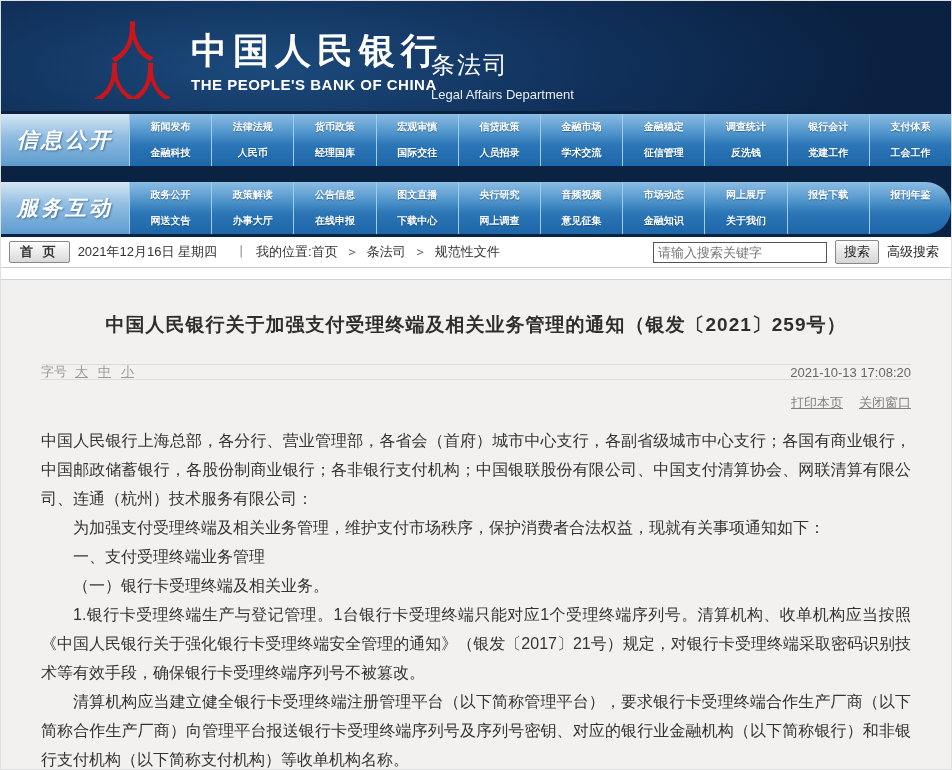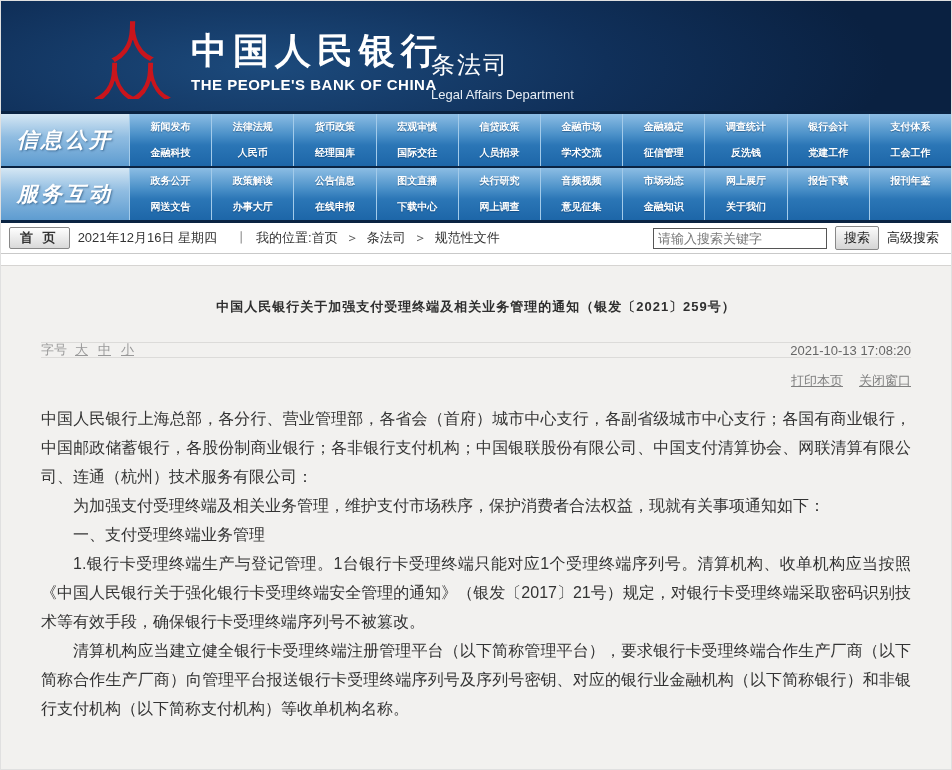--- a/index.html
+++ b/index.html
@@ -13,21 +13,21 @@
   .bank-names { position:absolute; left:190px; top:26px; color:#fff; }
   .bank-cn { font-family:"DejaVu Serif","Liberation Serif",serif; font-size:36px; font-weight:bold; letter-spacing:6px; line-height:1.3; }
   .bank-en { font-size:15px; font-weight:bold; letter-spacing:0.5px; margin-top:2px; }
   .dept { position:absolute; left:430px; top:48px; color:#fff; }
   .dept-cn { font-size:24px; letter-spacing:2px; }
   .dept-en { font-size:13px; margin-top:6px; color:#e8eef5; }
 
   
   .nav { flex:0 0 auto; background:#0a2342; padding:3px 0; }
   .nav-section { display:flex; height:52px; background:linear-gradient(180deg,#8cbde4 0%,#4a90c8 40%,#2b76b6 60%,#1d66a8 100%); }
-  .nav-section + .nav-section { margin-top:2px; }
+  .nav-section + .nav-section { margin-top:16px;border-radius:25px; }
   .nav-label { flex:0 0 128px; display:flex; align-items:center; justify-content:center;
     background:linear-gradient(180deg,#d5e7f4 0%,#8fbce1 45%,#5e9cd0 100%);
     color:#fff; font-size:21px; font-weight:bold; font-style:italic; letter-spacing:3px;
     text-shadow:1px 1px 2px rgba(20,60,100,0.55); }
   .nav-rows { flex:1; display:flex; flex-direction:column; }
   .nav-row { flex:1; display:grid; grid-template-columns:repeat(10,1fr); }
   .nav-item { display:flex; align-items:center; justify-content:center; border-left:1px solid #a3cbea;
     color:#fff; font-size:10px; font-weight:bold; cursor:pointer; text-shadow:0 1px 1px rgba(0,40,80,0.45); white-space:nowrap; }
   .nav-item.empty { cursor:default; }
 
@@ -43,21 +43,21 @@
   .crumb-right { margin-left:auto; display:flex; align-items:center; gap:8px; }
   .search-input { width:174px; height:21px; border:1px solid #555; font-size:13px; padding:0 4px; color:#333; }
   .search-input::placeholder { color:#777; }
   .search-btn { height:24px; padding:0 8px; font-size:13px; color:#222;
     background:linear-gradient(180deg,#fbfbfb,#d5d5d5); border:1px solid #888; border-radius:2px; cursor:pointer; }
   .adv-search { font-size:13px; color:#222; cursor:pointer; margin-right:4px; }
 
   
   .content-gap { height:11px; background:#fff; flex:0 0 auto; }
   .content { flex:1; background:#f2f1ef; border-top:1px solid #d6d4d2; padding:0 40px; overflow:hidden; }
-  .doc-title { margin-top:32px; text-align:center; font-size:13px; font-weight:bold; color:#2e2e2e; letter-spacing:1px; }
+  .doc-title { margin-top:32px; text-align:center; font-size:19px; font-weight:bold; color:#2e2e2e; letter-spacing:1px; }
   .meta-row { margin-top:26px; height:16px; border-top:1px solid #dcdbd9; border-bottom:1px solid #dcdbd9;
     display:flex; align-items:center; font-size:13px; color:#999; }
   .fontsize-links { display:flex; gap:10px; margin-left:8px; }
   .fs-link { color:#999; text-decoration:underline; cursor:pointer; }
   .timestamp { margin-left:auto; color:#666; font-size:13px; }
   .action-row { margin-top:14px; display:flex; justify-content:flex-end; gap:16px; font-size:13px; }
   .action-link { color:#808080; text-decoration:underline; cursor:pointer; }
   .doc-body { margin-top:14px; font-size:16px; line-height:29px; color:#333; text-align:justify; }
   .doc-body p { text-indent:2em; }
   .doc-body p.no-indent { text-indent:0; }
@@ -181,19 +181,20 @@
 
     <div class="action-row">
       <span class="action-link">打印本页</span>
       <span class="action-link">关闭窗口</span>
     </div>
 
     <div class="doc-body">
       <p class="no-indent">中国人民银行上海总部，各分行、营业管理部，各省会（首府）城市中心支行，各副省级城市中心支行；各国有商业银行，中国邮政储蓄银行，各股份制商业银行；各非银行支付机构；中国银联股份有限公司、中国支付清算协会、网联清算有限公司、连通（杭州）技术服务有限公司：</p>
       <p>为加强支付受理终端及相关业务管理，维护支付市场秩序，保护消费者合法权益，现就有关事项通知如下：</p>
       <p>一、支付受理终端业务管理</p>
+      <p>（一）银行卡受理终端及相关业务。</p>
       <p>1.银行卡受理终端生产与登记管理。1台银行卡受理终端只能对应1个受理终端序列号。清算机构、收单机构应当按照《中国人民银行关于强化银行卡受理终端安全管理的通知》（银发〔2017〕21号）规定，对银行卡受理终端采取密码识别技术等有效手段，确保银行卡受理终端序列号不被篡改。</p>
       <p>清算机构应当建立健全银行卡受理终端注册管理平台（以下简称管理平台），要求银行卡受理终端合作生产厂商（以下简称合作生产厂商）向管理平台报送银行卡受理终端序列号及序列号密钥、对应的银行业金融机构（以下简称银行）和非银行支付机构（以下简称支付机构）等收单机构名称。</p>
 
     </div>
   </div>
 
 </div>
 
 </body></html>

